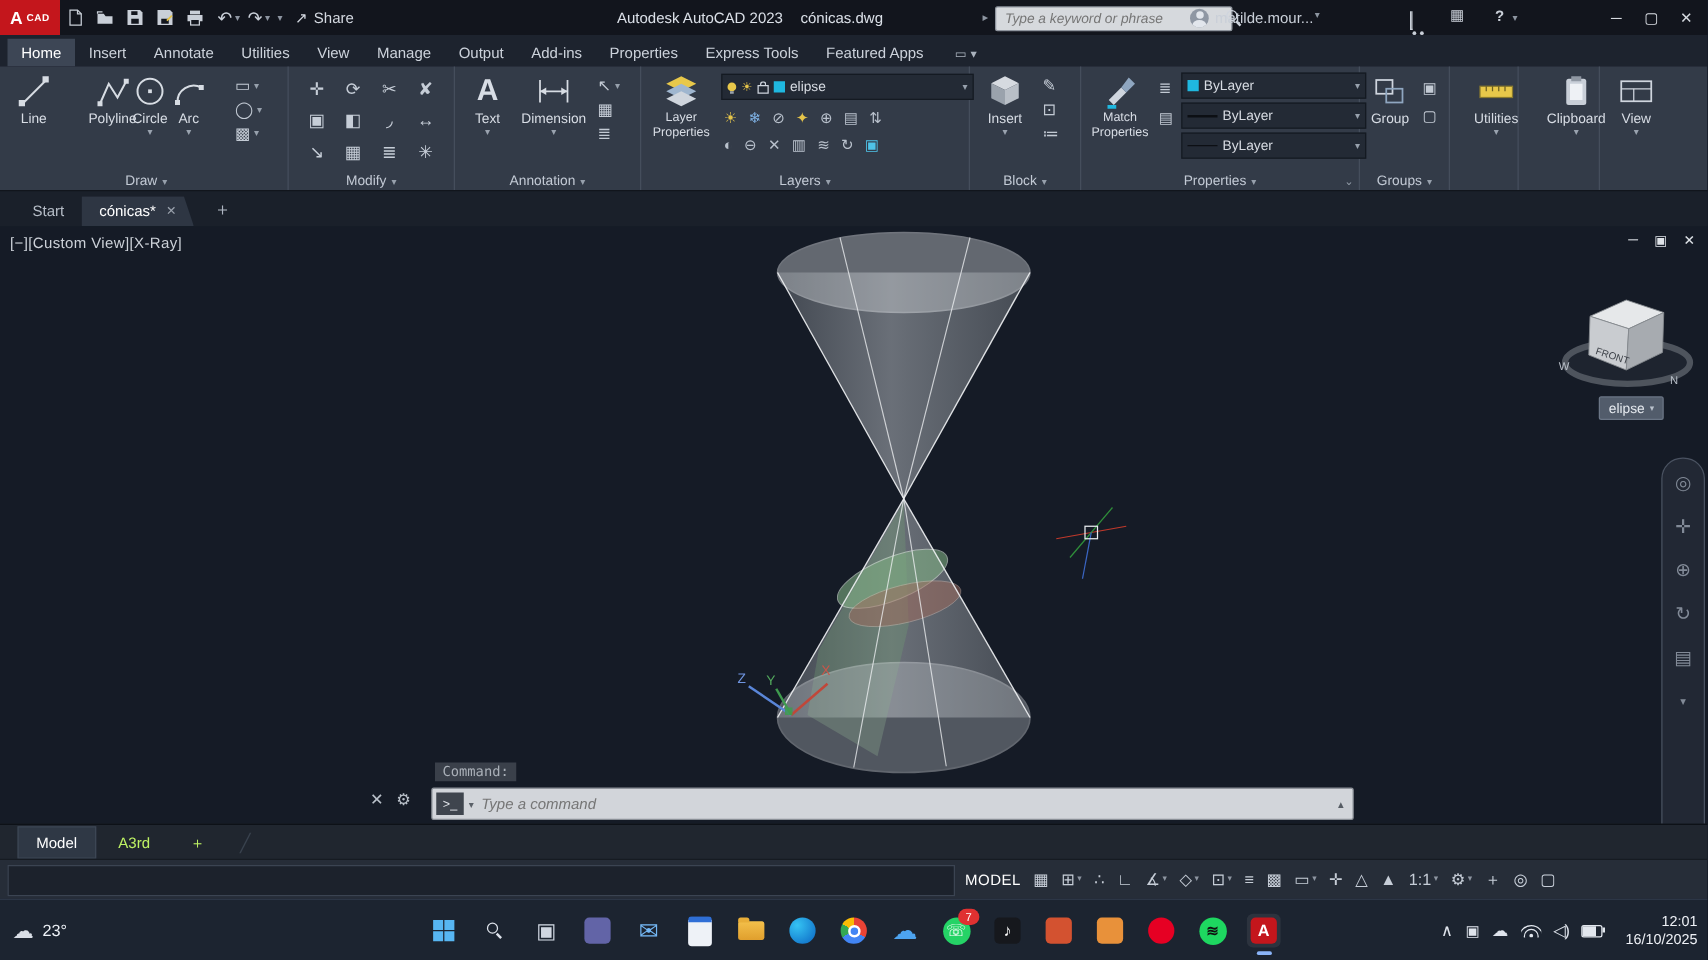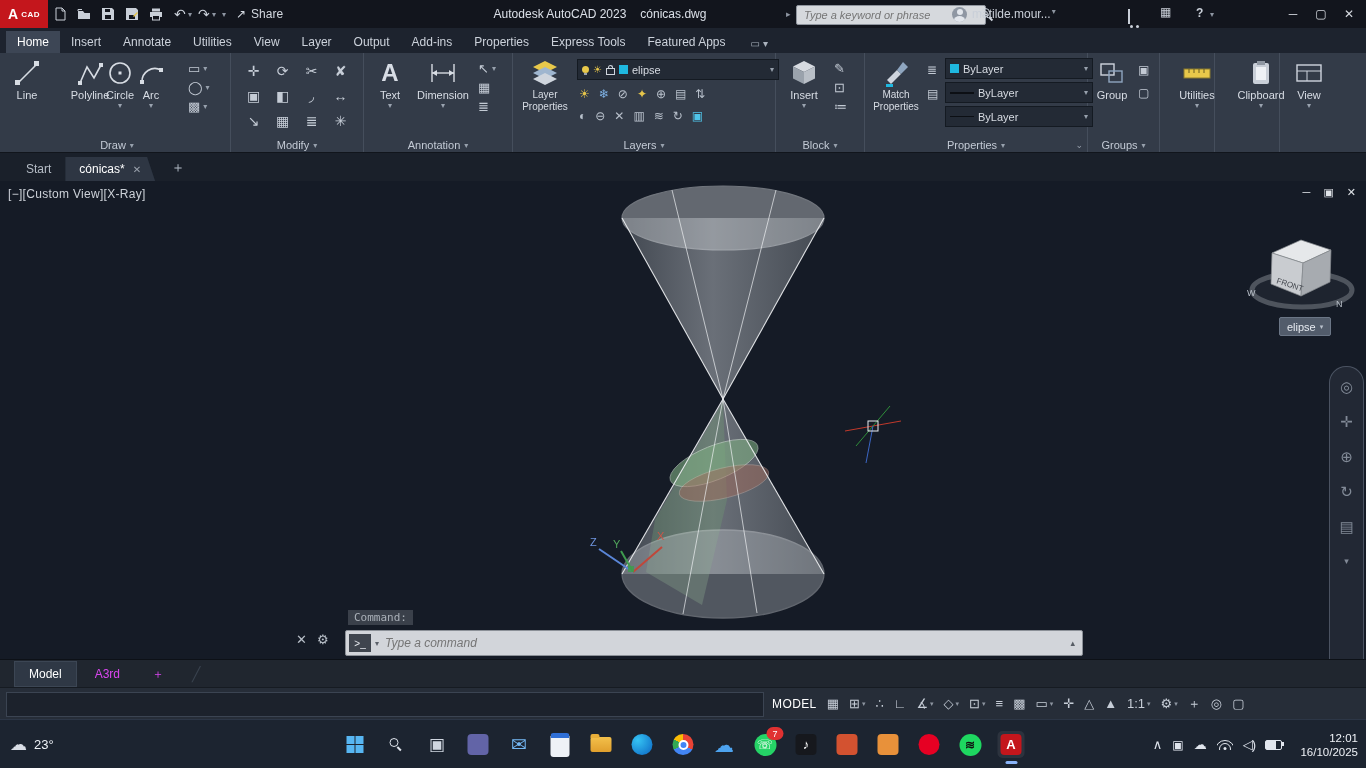--- a/index.html
+++ b/index.html
@@ -96,21 +96,21 @@
            display:flex;align-items:center;justify-content:center}
   .cmddd{font-size:8px;color:#5a6068}
   .cmdbar input{flex:1;border:none;background:transparent;outline:none;font-style:italic;
                 font-size:12px;color:#6e747c;font-family:"Liberation Sans",sans-serif}
   .cmdup{margin-right:7px;font-size:9px;color:#565c64}
   .cmdtools{position:absolute;left:296px;top:452px;display:flex;gap:10px;color:#b9c0c9;font-size:13px}
 
   
   .modelbar{position:absolute;left:0;top:659px;width:1366px;height:28px;background:#20262f;
             border-top:1px solid #0d1117;display:flex;align-items:center;padding-left:14px;gap:4px;z-index:36}
-  .mtab{padding:5px 14px;font-size:12px;color:#d946ef}
+  .mtab{padding:5px 14px;font-size:12px;color:#bef264}
   .mtab.active{background:#2f3845;color:#fff;border:1px solid #3c4654}
   .mslash{color:#39424e;font-size:14px;margin-left:10px}
 
   
   .statusbar{position:absolute;left:0;top:687px;width:1366px;height:32px;background:#262d38;
              border-top:1px solid #161b22;z-index:36}
   .sfield{position:absolute;left:6px;top:4px;width:756px;height:23px;background:#1c222c;border:1px solid #3b4452}
   .sitems{position:absolute;left:768px;top:0;height:32px;display:flex;align-items:center;gap:2px}
   .si{padding:2px 4px;color:#c6cdd7;font-size:13px;display:flex;align-items:center;gap:2px;line-height:14px}
   .si .dd{font-size:7px;color:#8d95a1}
@@ -229,21 +229,21 @@
     <span>✕</span>
   </div>
 </div>
 
 <div class="rtabs">
   <div class="rtab active">Home</div>
   <div class="rtab">Insert</div>
   <div class="rtab">Annotate</div>
   <div class="rtab">Utilities</div>
   <div class="rtab">View</div>
-  <div class="rtab">Layer</div>
+  <div class="rtab">Manage</div>
   <div class="rtab">Output</div>
   <div class="rtab">Add-ins</div>
   <div class="rtab">Properties</div>
   <div class="rtab">Express Tools</div>
   <div class="rtab">Featured Apps</div>
   <div class="rcollapse">
       <span>▭</span>
       <span>▾</span>
     </div>
 </div>

